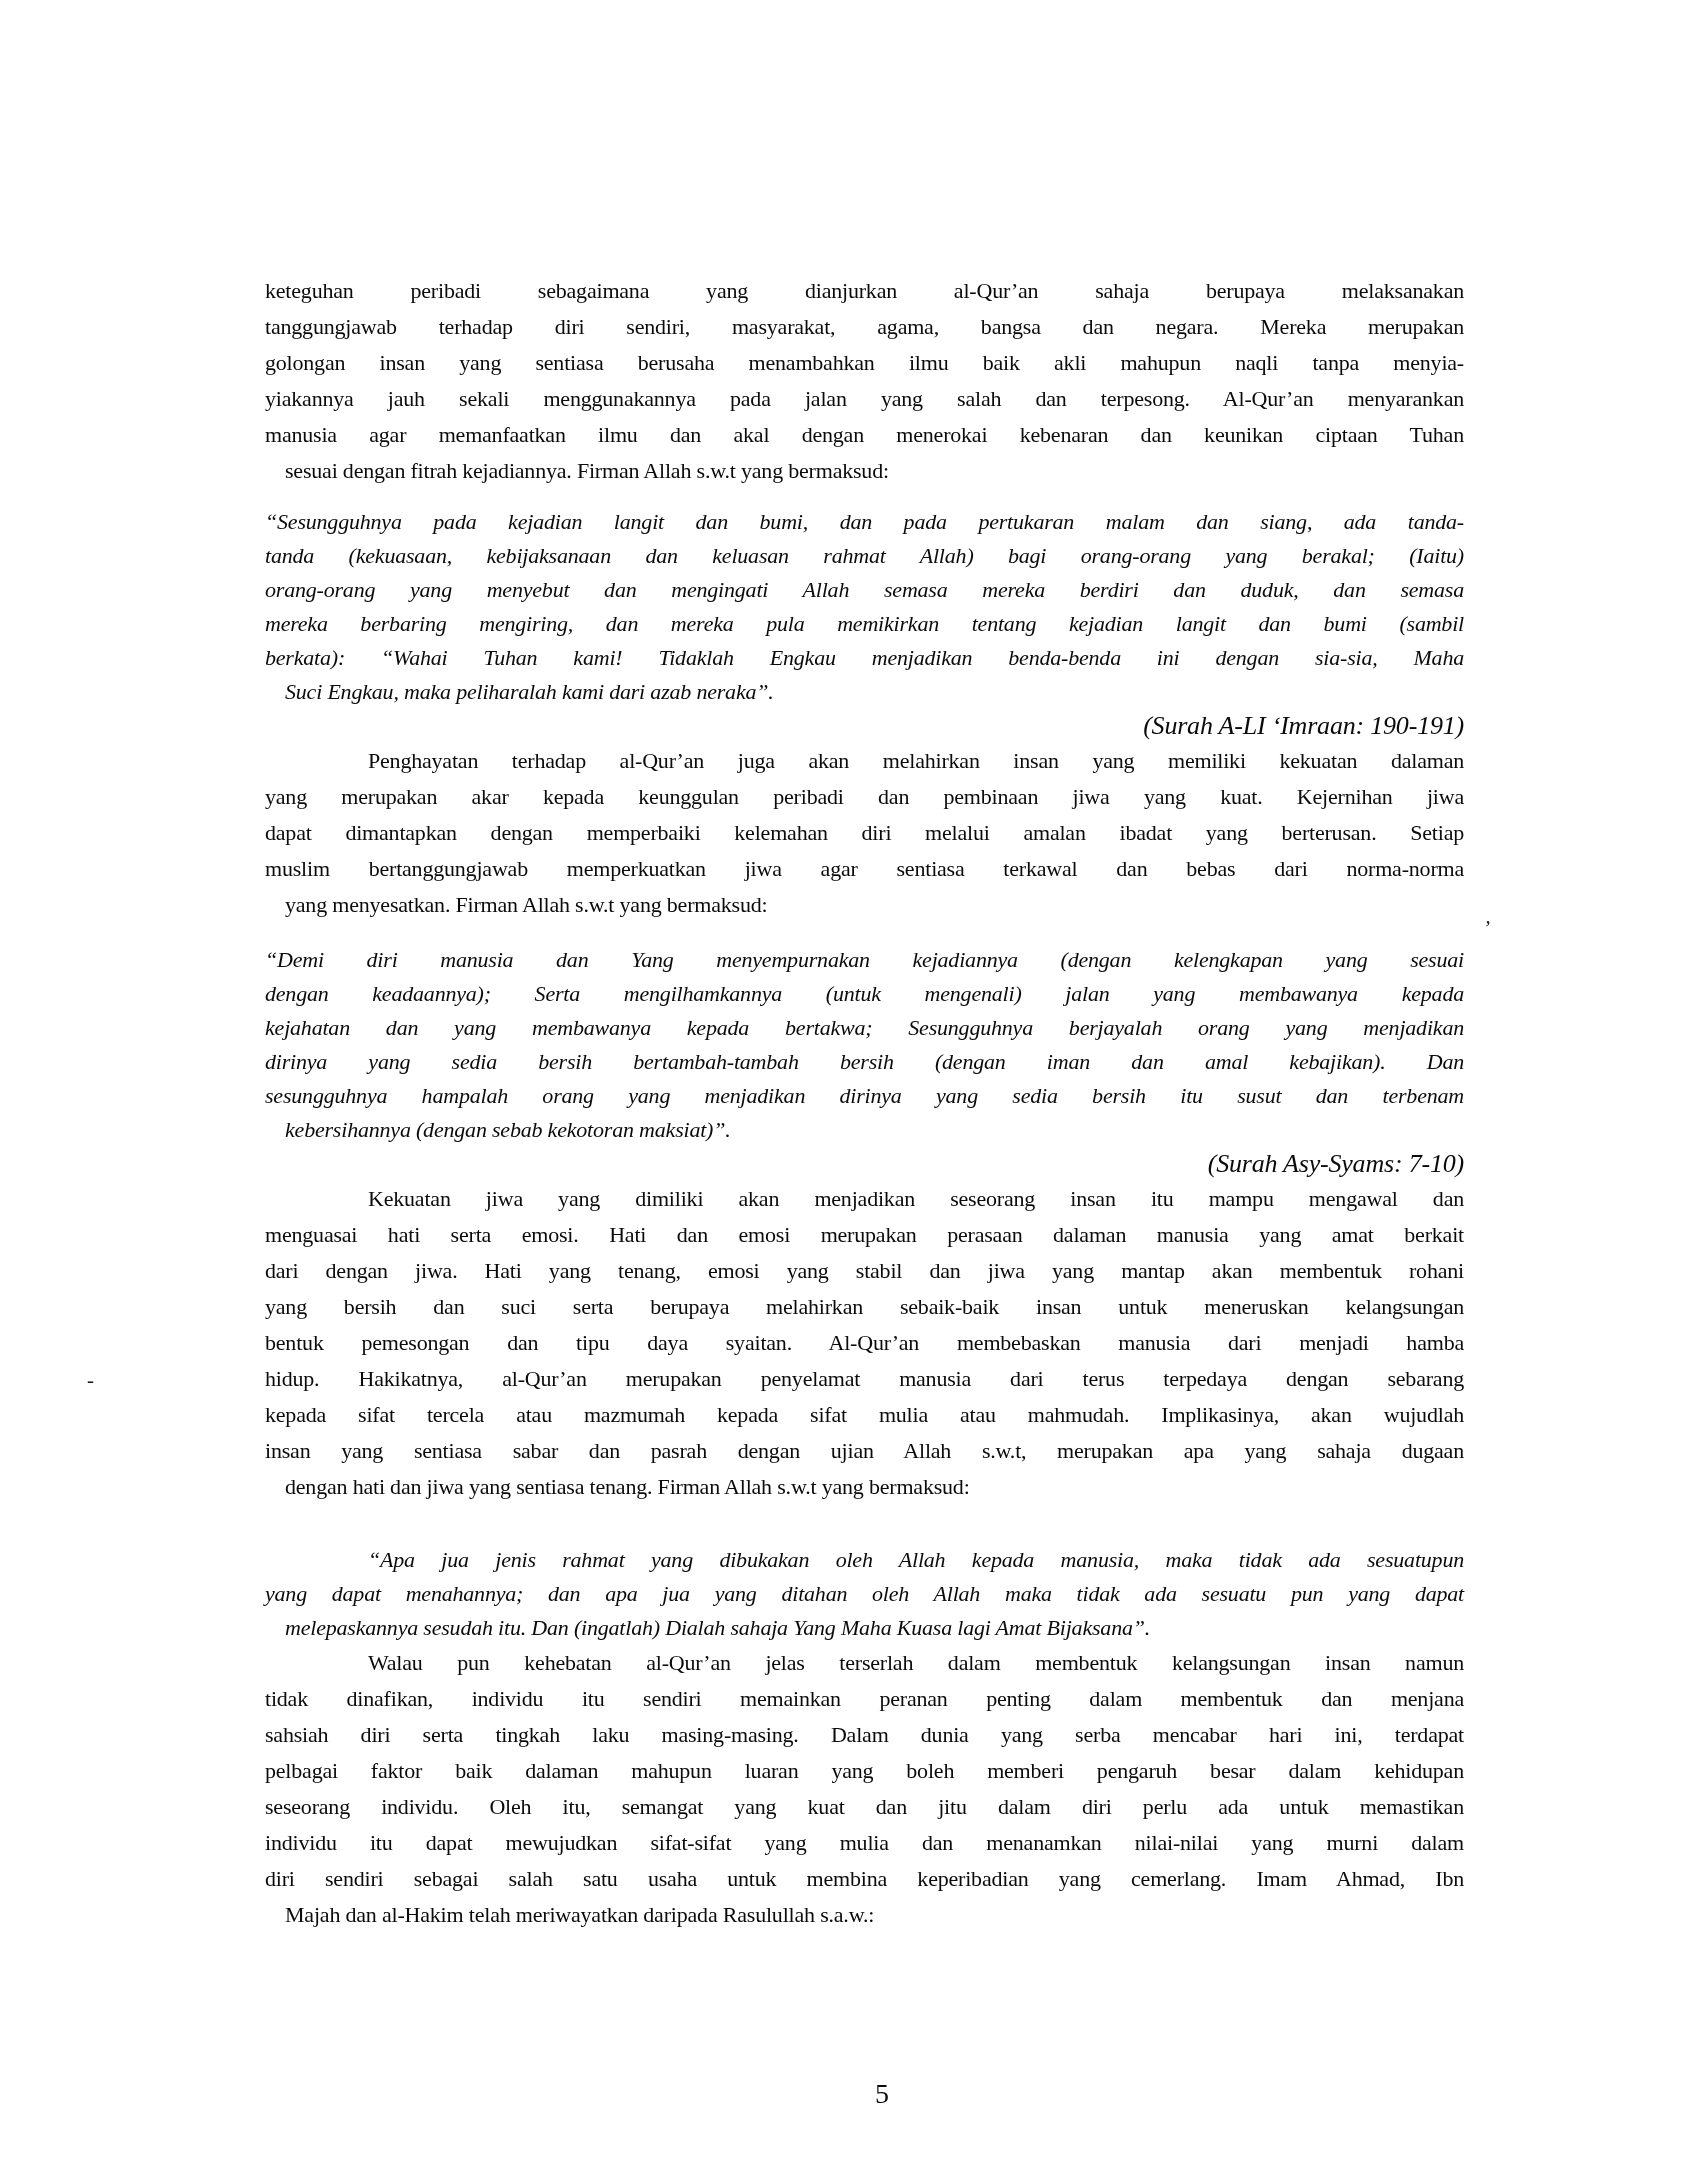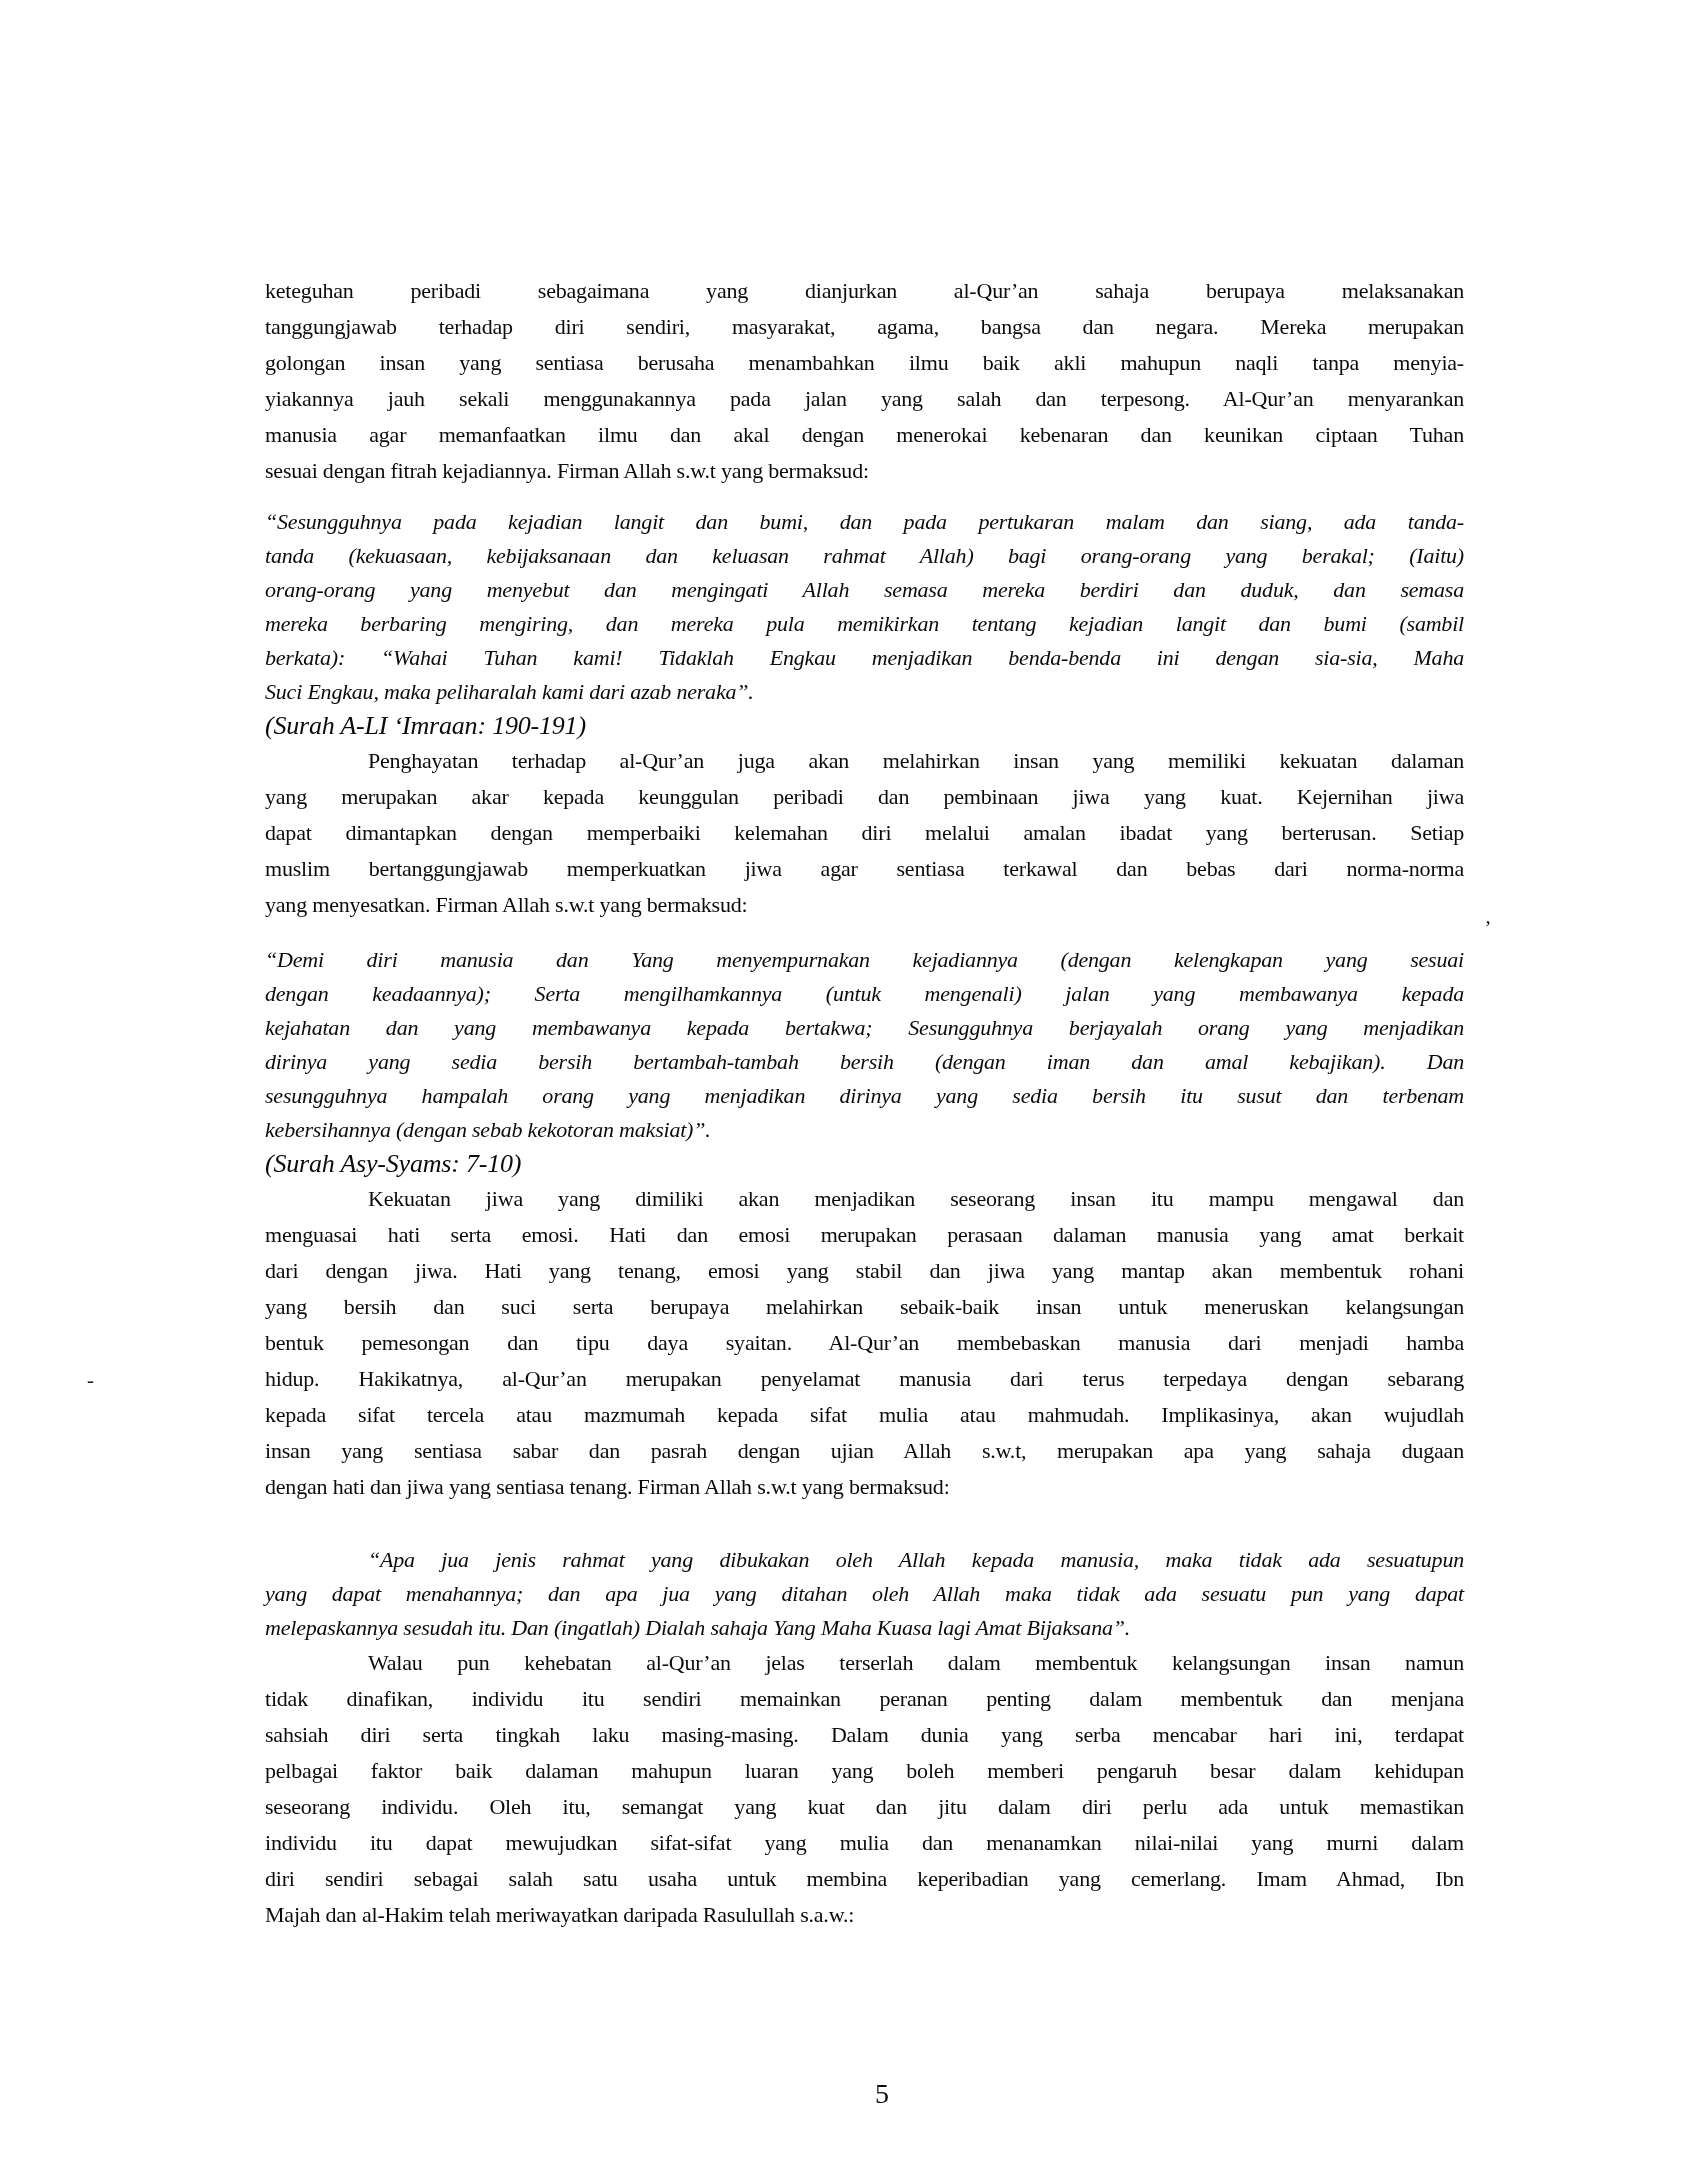--- a/index.html
+++ b/index.html
@@ -21,31 +21,31 @@
   }
   .block { margin: 0; }
   .ln {
     font-size: 22px;
     line-height: 36px;
     letter-spacing: -0.2px;
     text-align: justify;
     text-align-last: justify;
     white-space: normal;
   }
-  .ln.last { text-align-last: left; }
+  .ln.last { text-align-last: left; margin-left: 20px; }
   .ln.ind { text-indent: 103px; }
   .quote .ln {
     font-style: italic;
     line-height: 34px;
   }
   .attr {
     font-style: italic;
     font-size: 26px;
     line-height: 34px;
-    text-align: left;
+    text-align: right;
     letter-spacing: -0.2px;
   }
   .page-number {
     position: absolute;
     top: 2077px;
     left: 875px;
     font-size: 28px;
     line-height: 33px;
   }
   .artifact {

